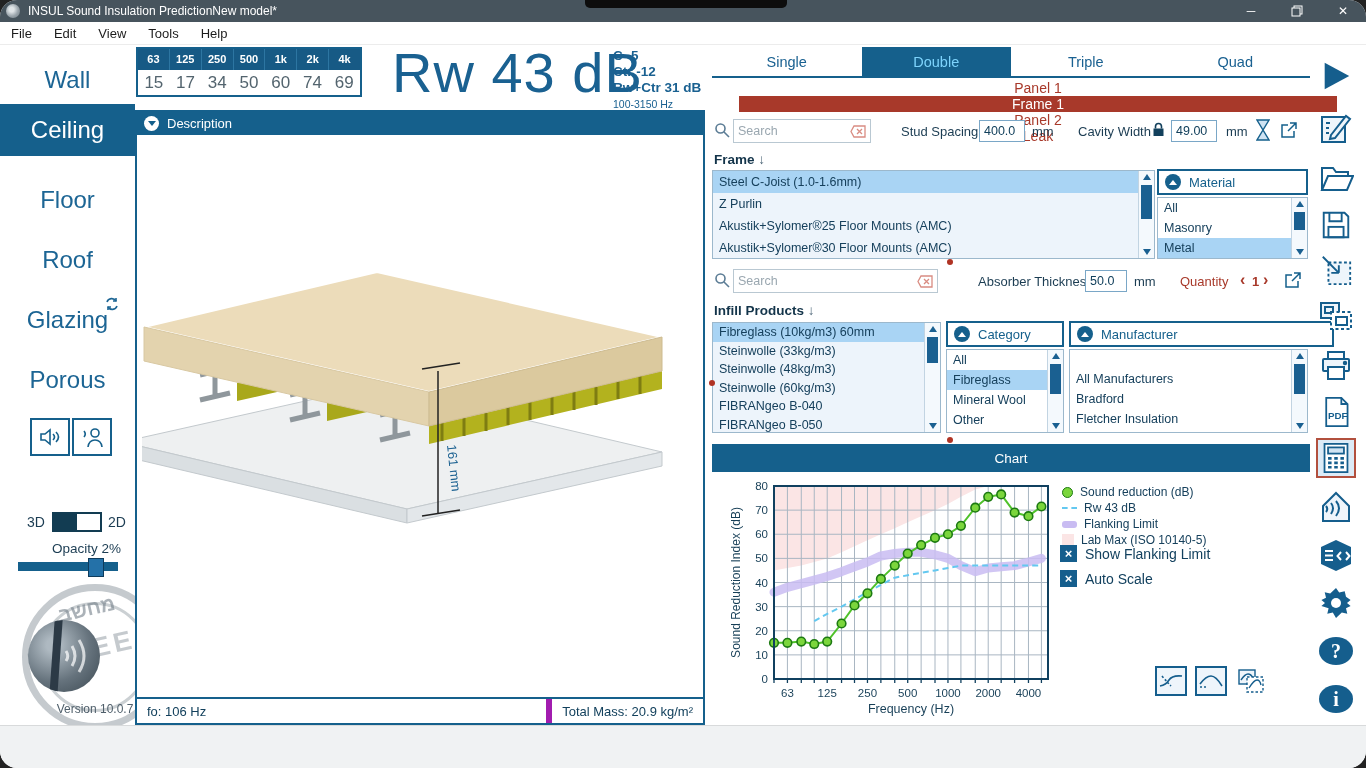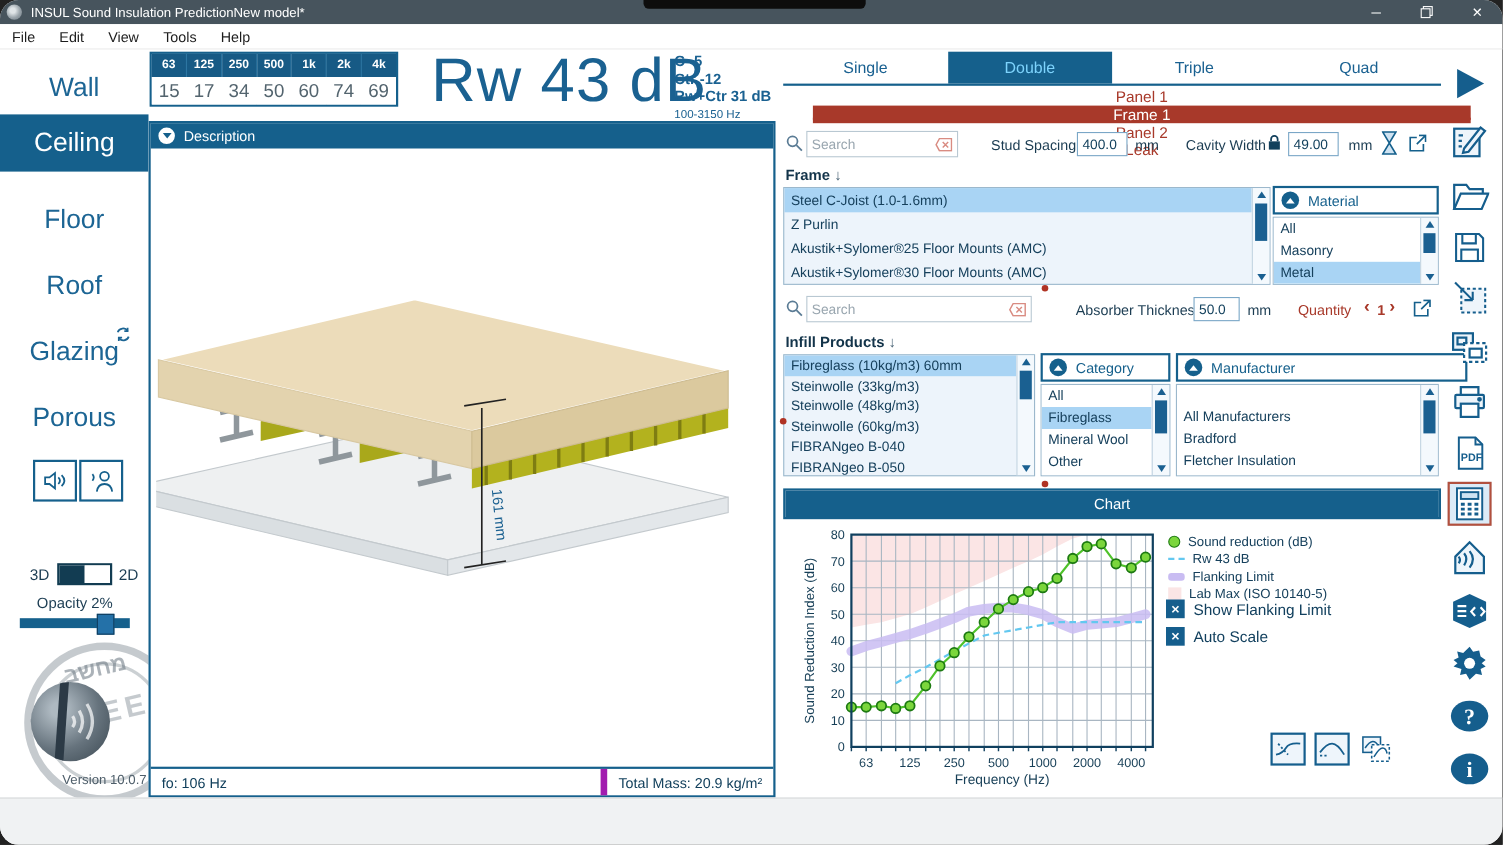--- a/index.html
+++ b/index.html
@@ -154,21 +154,21 @@
         <path d="M4 5 q2.5 3 0 6"></path>
       </svg>
   </div>
 
   <span class="lbl" style="left:27px;top:514px;font-size:14px">3D</span>
   <div class="toggle">
       <div class="tg-l"></div>
       <div class="tg-r"></div>
     </div>
   <span class="lbl" style="left:108px;top:514px;font-size:14px">2D</span>
-  <div class="lbl" style="left:15px;top:541px;width:106px;text-align:center;font-size:13.5px">Opacity 2%</div>
+  <div class="lbl" style="left:15px;top:541px;width:106px;text-align:right;font-size:13.5px">Opacity 2%</div>
   <div class="slider-track"></div>
   <div class="slider-handle"></div>
 
   <div class="wm-ring"></div>
   <div class="wm-ring2"></div>
   <div class="wm-t1">מחשב</div>
   <div class="wm-t2">TFREE</div>
   <div class="logo-ball">
     <div class="logo-bar"></div>
     <svg width="72" height="72" viewBox="0 0 72 72" fill="none" stroke="rgba(255,255,255,0.7)" stroke-width="3">

